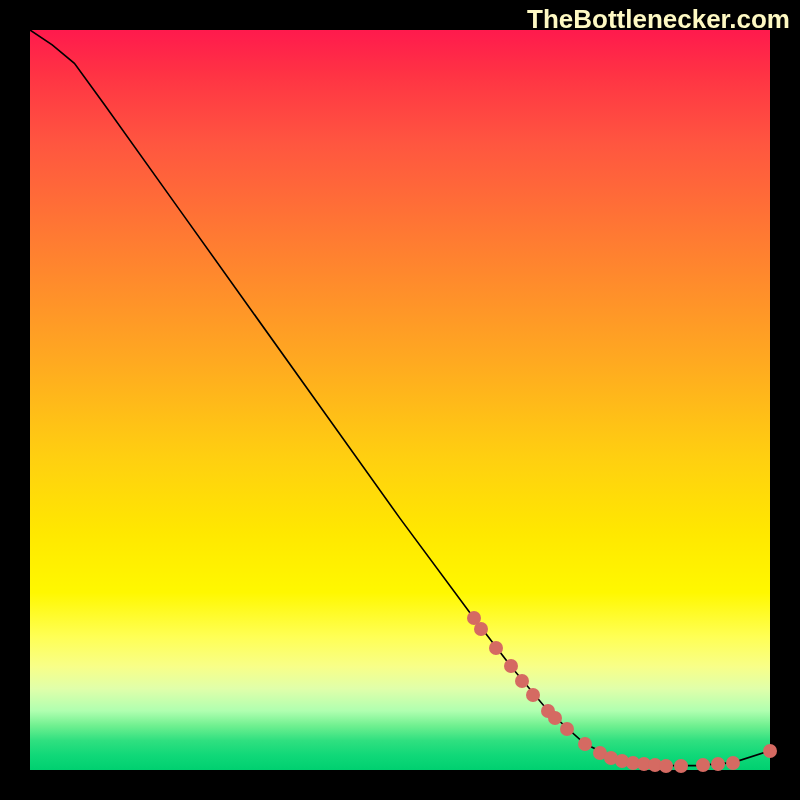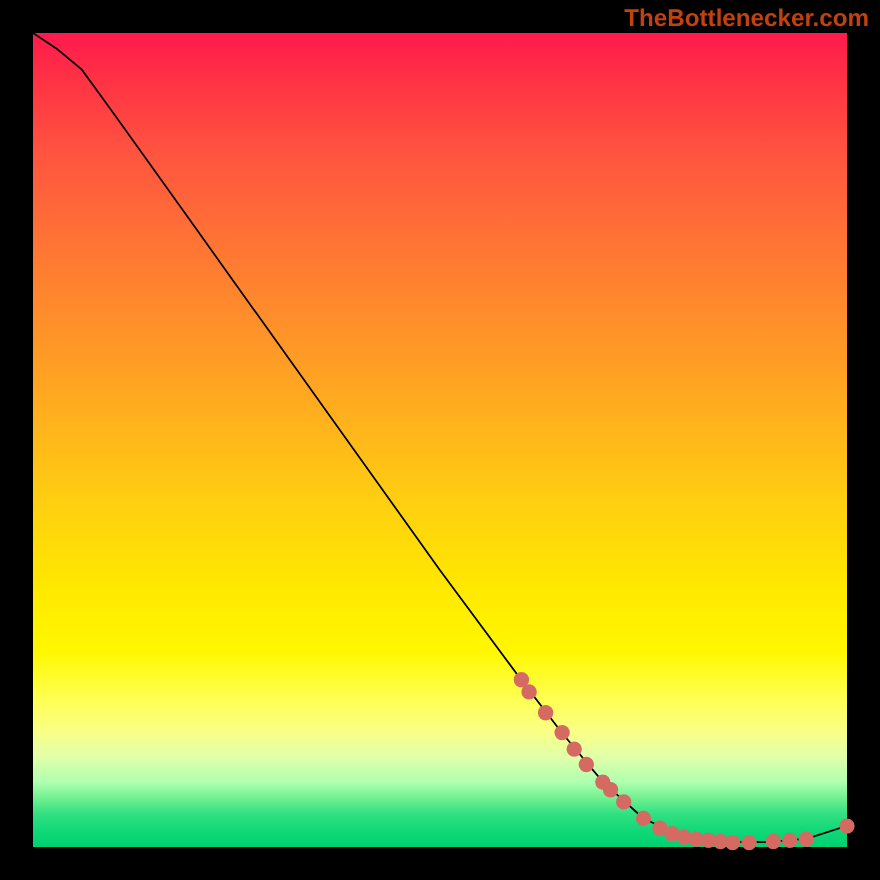--- a/index.html
+++ b/index.html
@@ -8,22 +8,22 @@
     height: 800px;
     background: #000;
     position: relative;
     font-family: Arial, sans-serif;
     overflow: hidden;
   }
   .watermark {
     position: absolute;
     top: 4px;
     right: 10px;
-    color: #c2410c;
-    font-size: 22px;
+    color: #fef9c3;
+    font-size: 26px;
     font-weight: bold;
     z-index: 20;
   }
   .plot-area {
     position: absolute;
     left: 30px;
     top: 30px;
     width: 740px;
     height: 740px;
     background: linear-gradient(to bottom,

